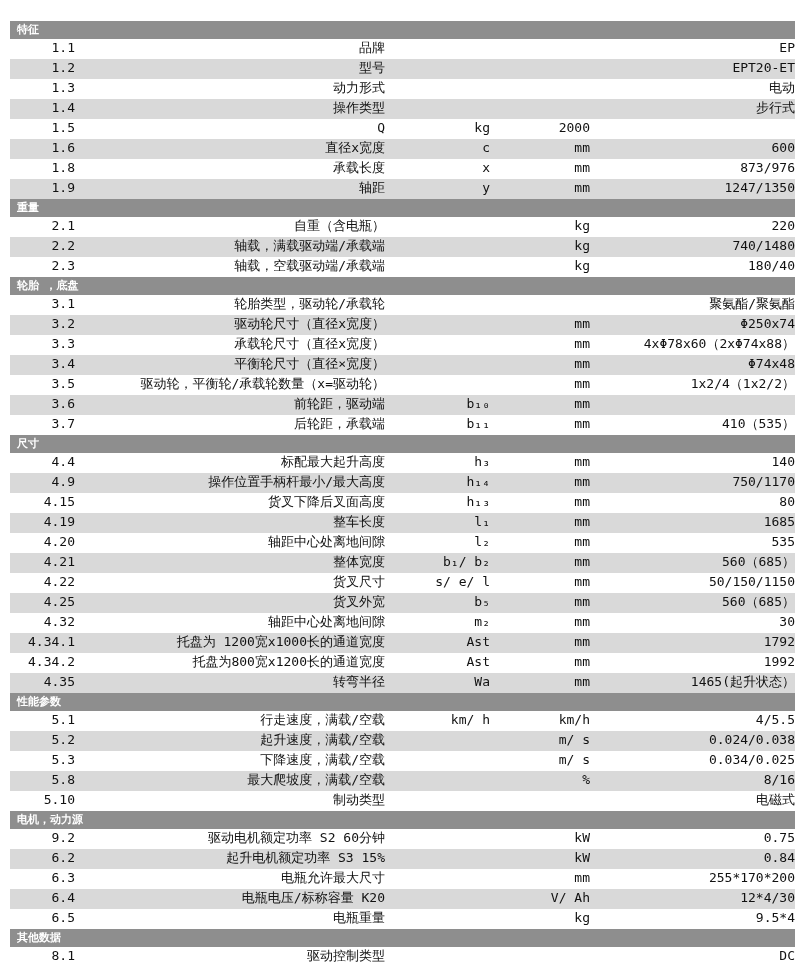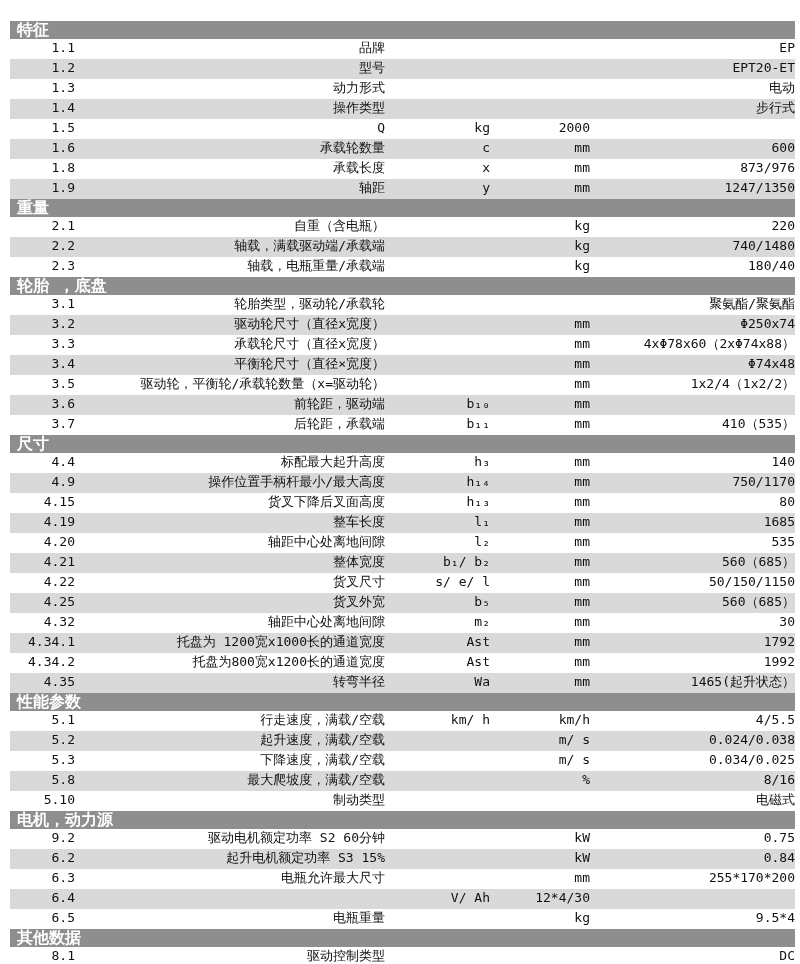--- a/index.html
+++ b/index.html
@@ -23,21 +23,21 @@
     left: 10px;
     top: 21px;
     width: 785px;
   }
   .section-header {
     height: 18px;
     line-height: 18px;
     background: #8e8e8e;
     color: #ffffff;
     font-weight: bold;
-    font-size: 16px;
+    font-size: 11px;
     padding-left: 7px;
     box-sizing: border-box;
     white-space: nowrap;
     overflow: hidden;
   }
   .row {
     display: grid;
     grid-template-columns: 65px 310px 105px 100px 1fr;
     height: 20px;
     line-height: 18px;
@@ -91,21 +91,21 @@
         <div class="cell cell-value">步行式</div>
       </div>
       <div class="row">
         <div class="cell cell-no">1.5</div>
         <div class="cell cell-symbol">Q</div>
         <div class="cell cell-unit">kg</div>
         <div class="cell cell-value">2000</div>
       </div>
       <div class="row alt">
         <div class="cell cell-no">1.6</div>
-        <div class="cell cell-label">承载轮数量</div>
+        <div class="cell cell-label">直径x宽度</div>
         <div class="cell cell-symbol">c</div>
         <div class="cell cell-unit">mm</div>
         <div class="cell cell-value">600</div>
       </div>
       <div class="row">
         <div class="cell cell-no">1.8</div>
         <div class="cell cell-label">承载长度</div>
         <div class="cell cell-symbol">x</div>
         <div class="cell cell-unit">mm</div>
         <div class="cell cell-value">873/976</div>
@@ -127,21 +127,21 @@
       </div>
       <div class="row alt">
         <div class="cell cell-no">2.2</div>
         <div class="cell cell-label">轴载，满载驱动端/承载端</div>
         <div class="cell cell-symbol"></div>
         <div class="cell cell-unit">kg</div>
         <div class="cell cell-value">740/1480</div>
       </div>
       <div class="row">
         <div class="cell cell-no">2.3</div>
-        <div class="cell cell-label">轴载，电瓶重量/承载端</div>
+        <div class="cell cell-label">轴载，空载驱动端/承载端</div>
         <div class="cell cell-symbol"></div>
         <div class="cell cell-unit">kg</div>
         <div class="cell cell-value">180/40</div>
       </div>
       <div class="section-header">轮胎 ，底盘</div>
       <div class="row">
         <div class="cell cell-no">3.1</div>
         <div class="cell cell-label">轮胎类型，驱动轮/承载轮</div>
         <div class="cell cell-symbol"></div>
         <div class="cell cell-unit"></div>
@@ -326,20 +326,21 @@
       </div>
       <div class="row">
         <div class="cell cell-no">6.3</div>
         <div class="cell cell-label">电瓶允许最大尺寸</div>
         <div class="cell cell-symbol"></div>
         <div class="cell cell-unit">mm</div>
         <div class="cell cell-value">255*170*200</div>
       </div>
       <div class="row alt">
         <div class="cell cell-no">6.4</div>
+        <div class="cell cell-label">电瓶电压/标称容量 K20</div>
         <div class="cell cell-symbol"></div>
         <div class="cell cell-unit">V/ Ah</div>
         <div class="cell cell-value">12*4/30</div>
       </div>
       <div class="row">
         <div class="cell cell-no">6.5</div>
         <div class="cell cell-label">电瓶重量</div>
         <div class="cell cell-symbol"></div>
         <div class="cell cell-unit">kg</div>
         <div class="cell cell-value">9.5*4</div>

